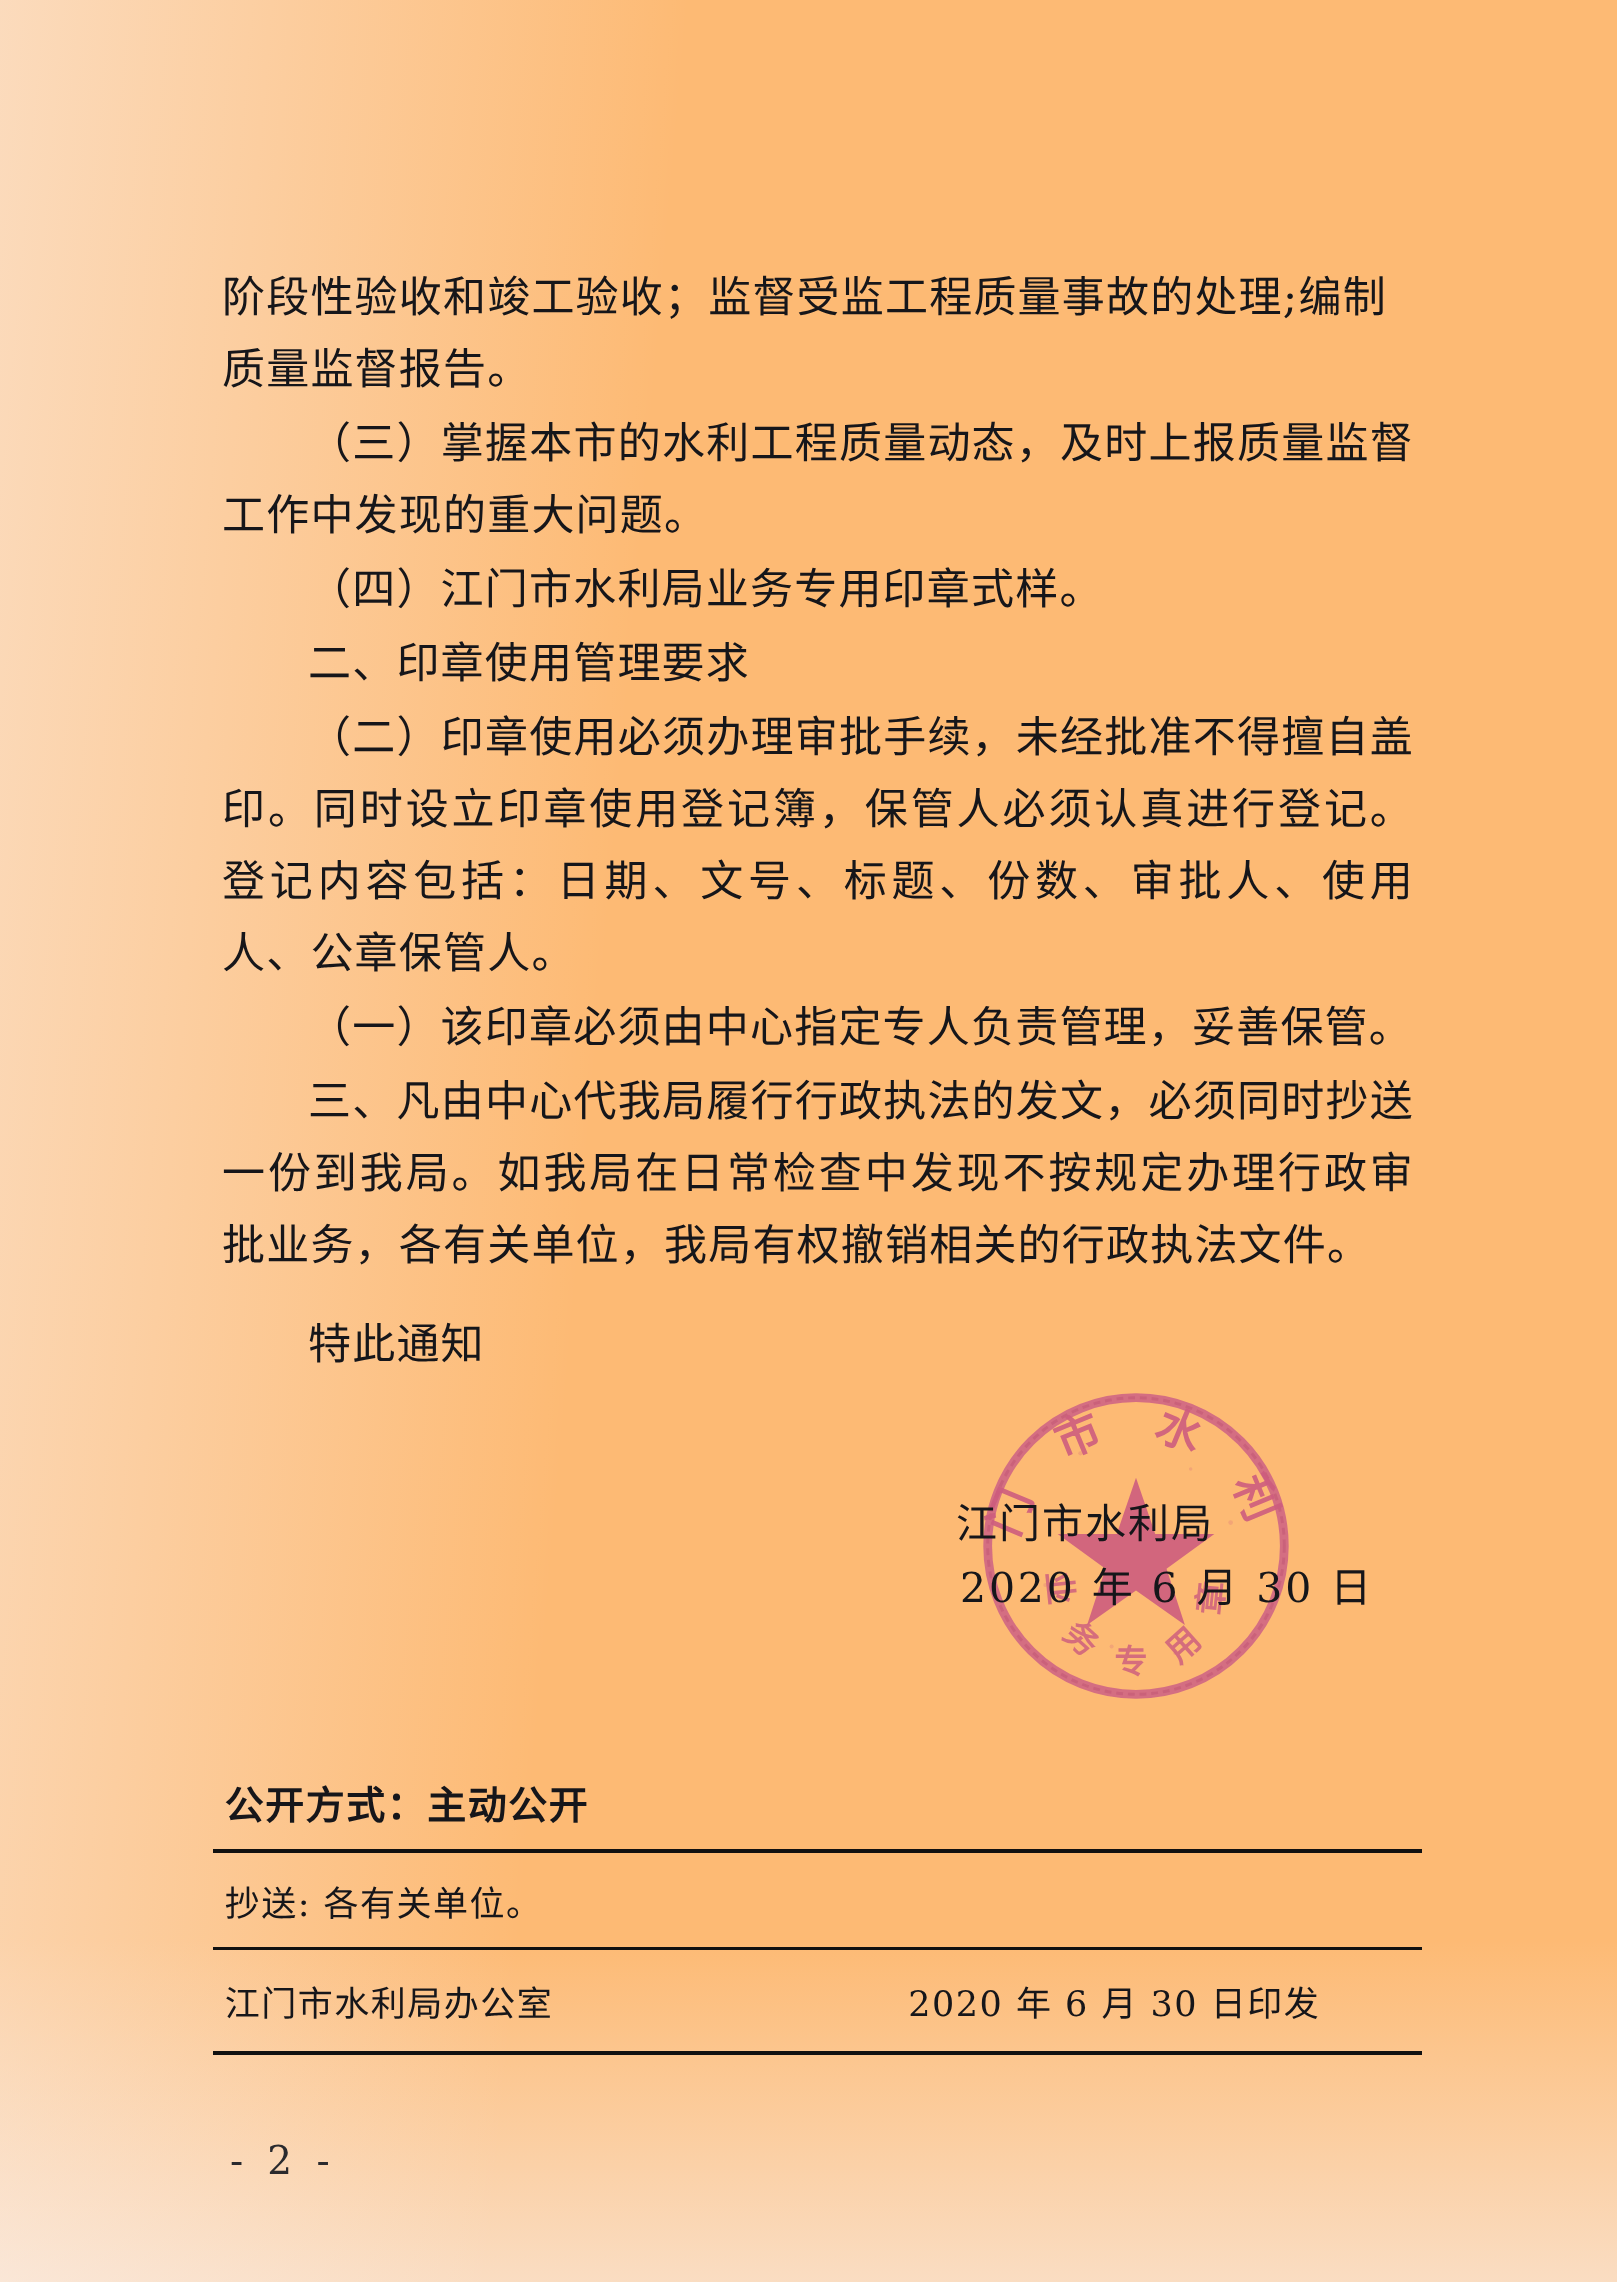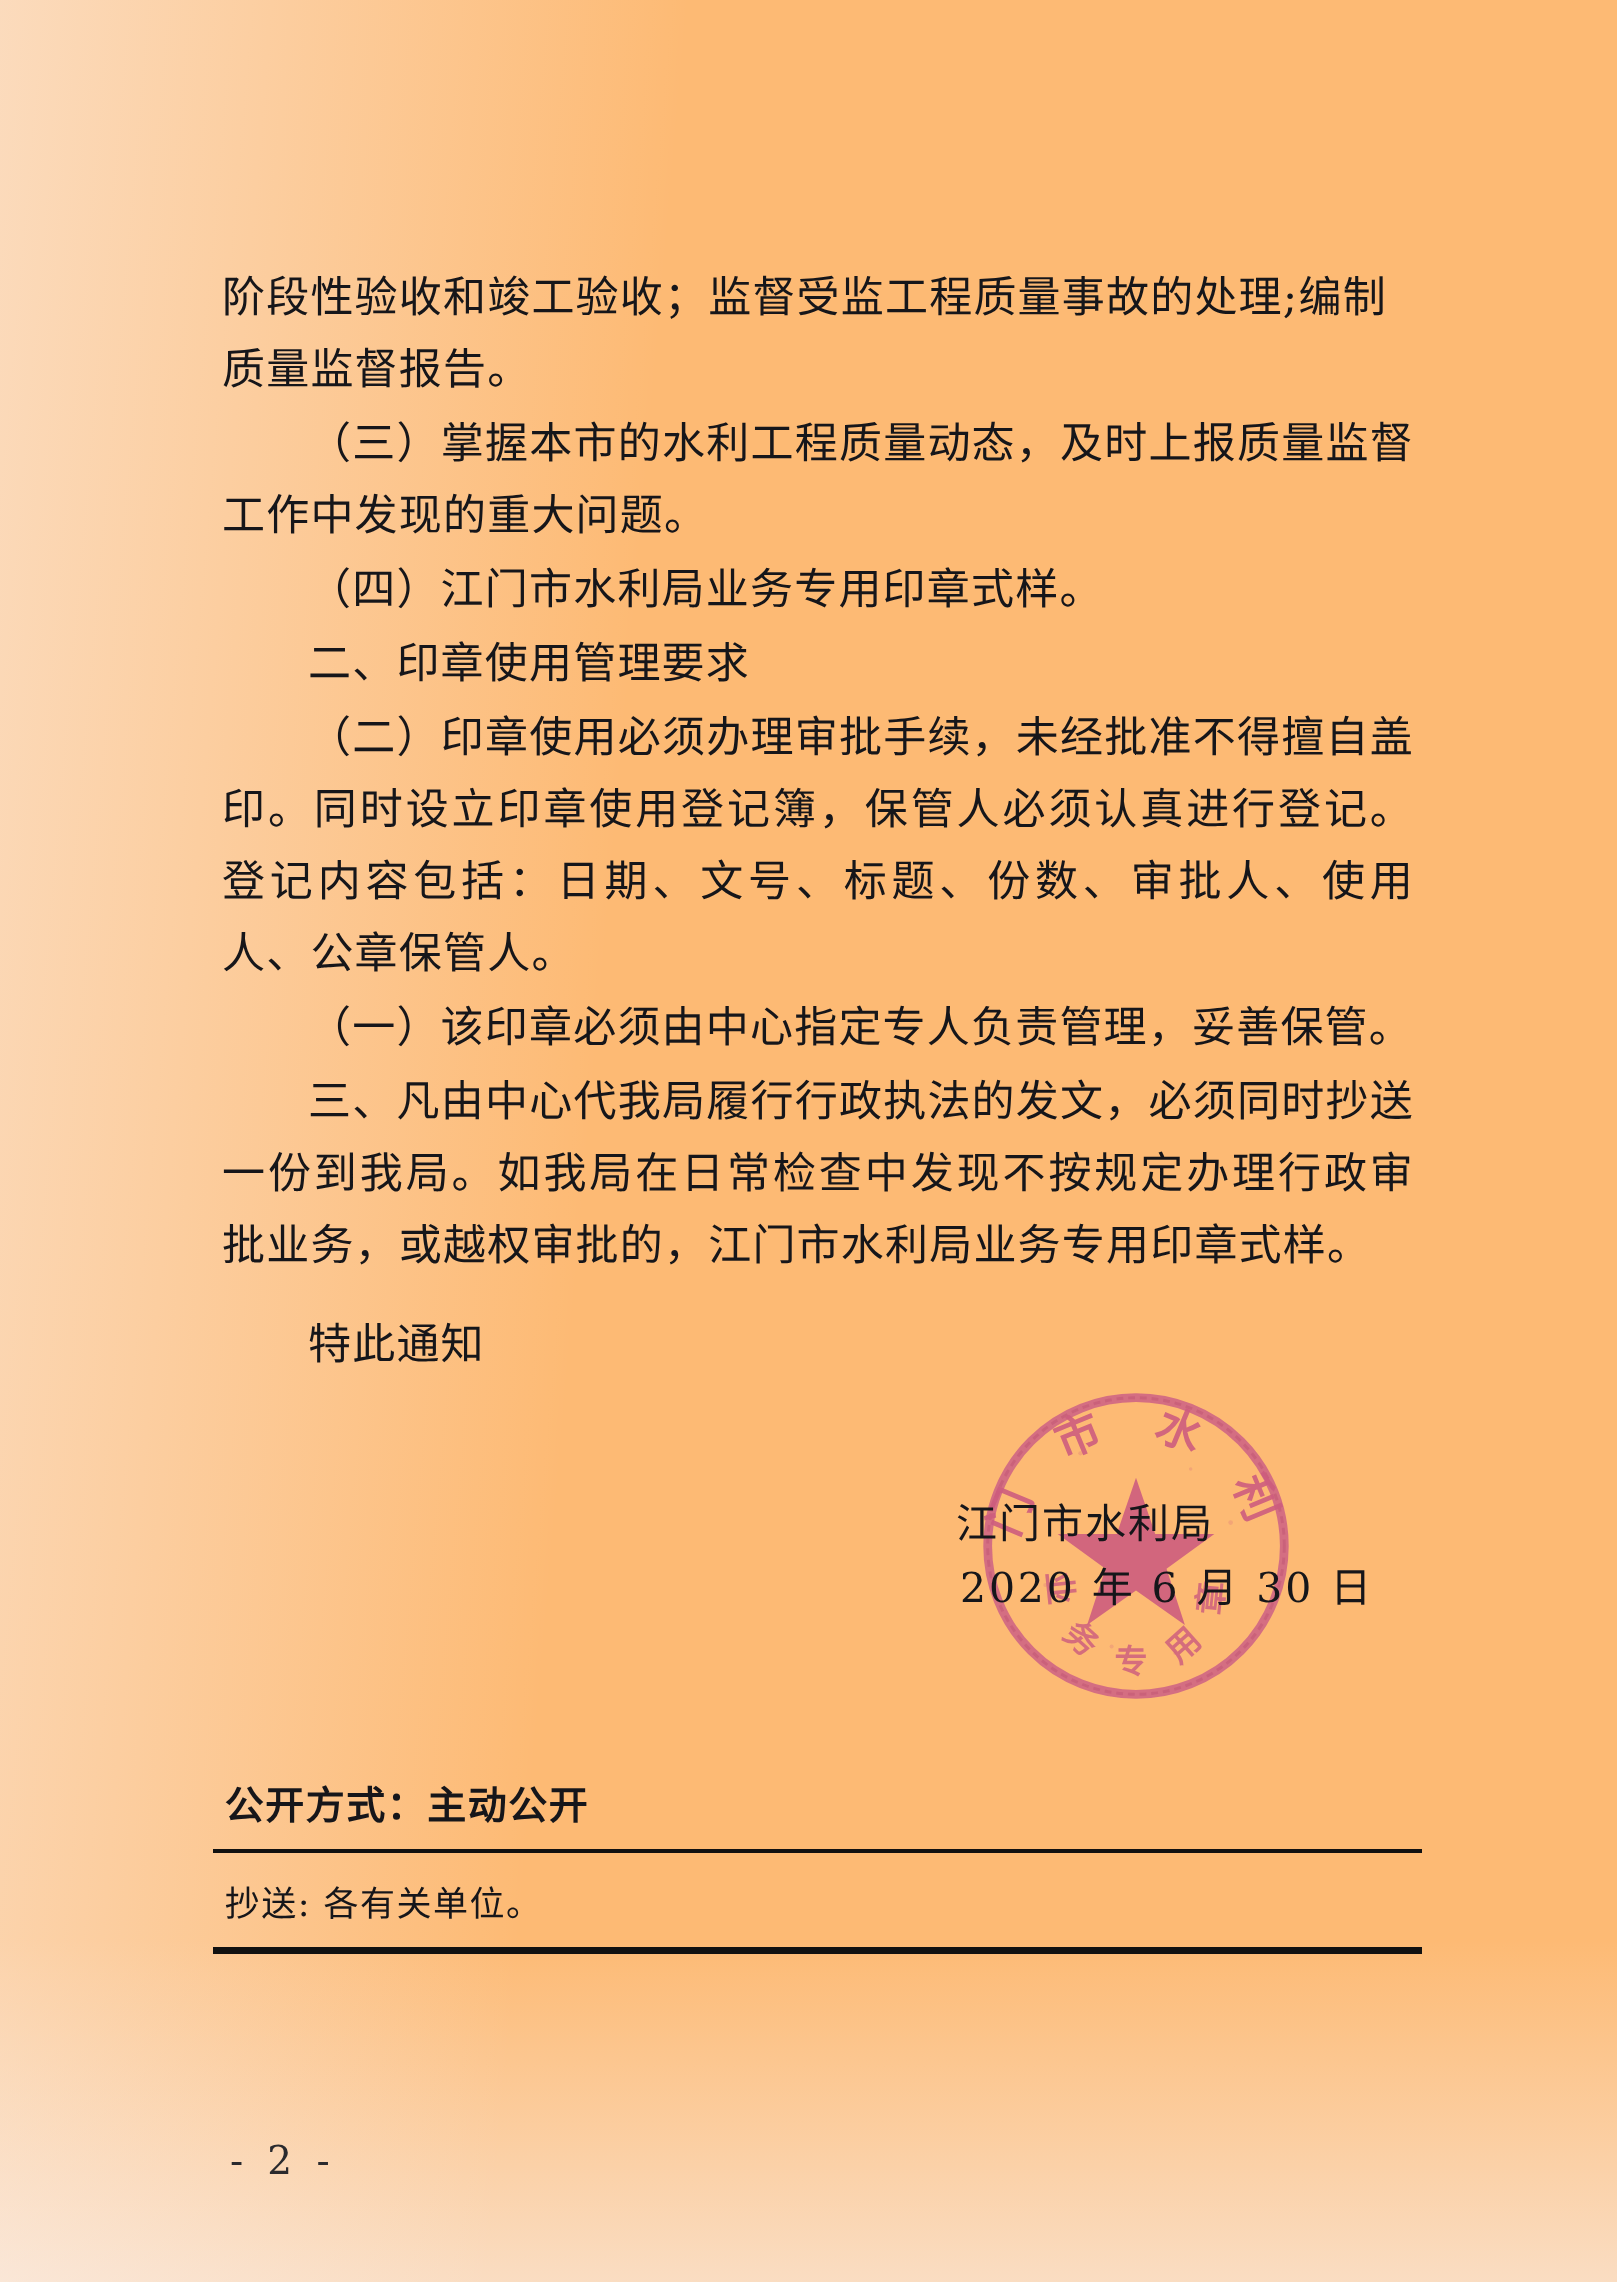--- a/index.html
+++ b/index.html
@@ -163,21 +163,21 @@
     <p class="para indent">（三）掌握本市的水利工程质量动态，及时上报质量监督工作中发现的重大问题。</p>
 
     <p class="para indent nojust">（四）江门市水利局业务专用印章式样。</p>
 
     <p class="para indent nojust">二、印章使用管理要求</p>
 
     <p class="para indent">（二）印章使用必须办理审批手续，未经批准不得擅自盖印。同时设立印章使用登记簿，保管人必须认真进行登记。登记内容包括：日期、文号、标题、份数、审批人、使用人、公章保管人。</p>
 
     <p class="para indent nojust">（一）该印章必须由中心指定专人负责管理，妥善保管。</p>
 
-    <p class="para indent">三、凡由中心代我局履行行政执法的发文，必须同时抄送一份到我局。如我局在日常检查中发现不按规定办理行政审批业务，或越权审批的，江门市水利局业务专用印章式样。</p>
+    <p class="para indent">三、凡由中心代我局履行行政执法的发文，必须同时抄送一份到我局。如我局在日常检查中发现不按规定办理行政审批业务，各有关单位，我局有权撤销相关的行政执法文件。</p>
 
     <div class="spacer-sm"></div>
 
     <p class="para indent nojust">特此通知</p>
 
     <div class="spacer-md"></div>
 
 
   </div>
 
@@ -228,20 +228,24 @@
     </div>
 
     <div class="rule"></div>
 
     <div class="footer-row">
       <span class="footer-text small">抄送: 各有关单位。</span>
     </div>
 
     <div class="rule thin"></div>
 
+    <div class="footer-row tall">
+      <span class="footer-text small">江门市水利局办公室</span>
+      <span class="footer-text small footer-right">2020 年 6 月 30 日印发</span>
+    </div>
 
     <div class="rule"></div>
   </div>
 
   <div class="page-number">- 2 -</div>
 
 </div>
 
 
 </body></html>

